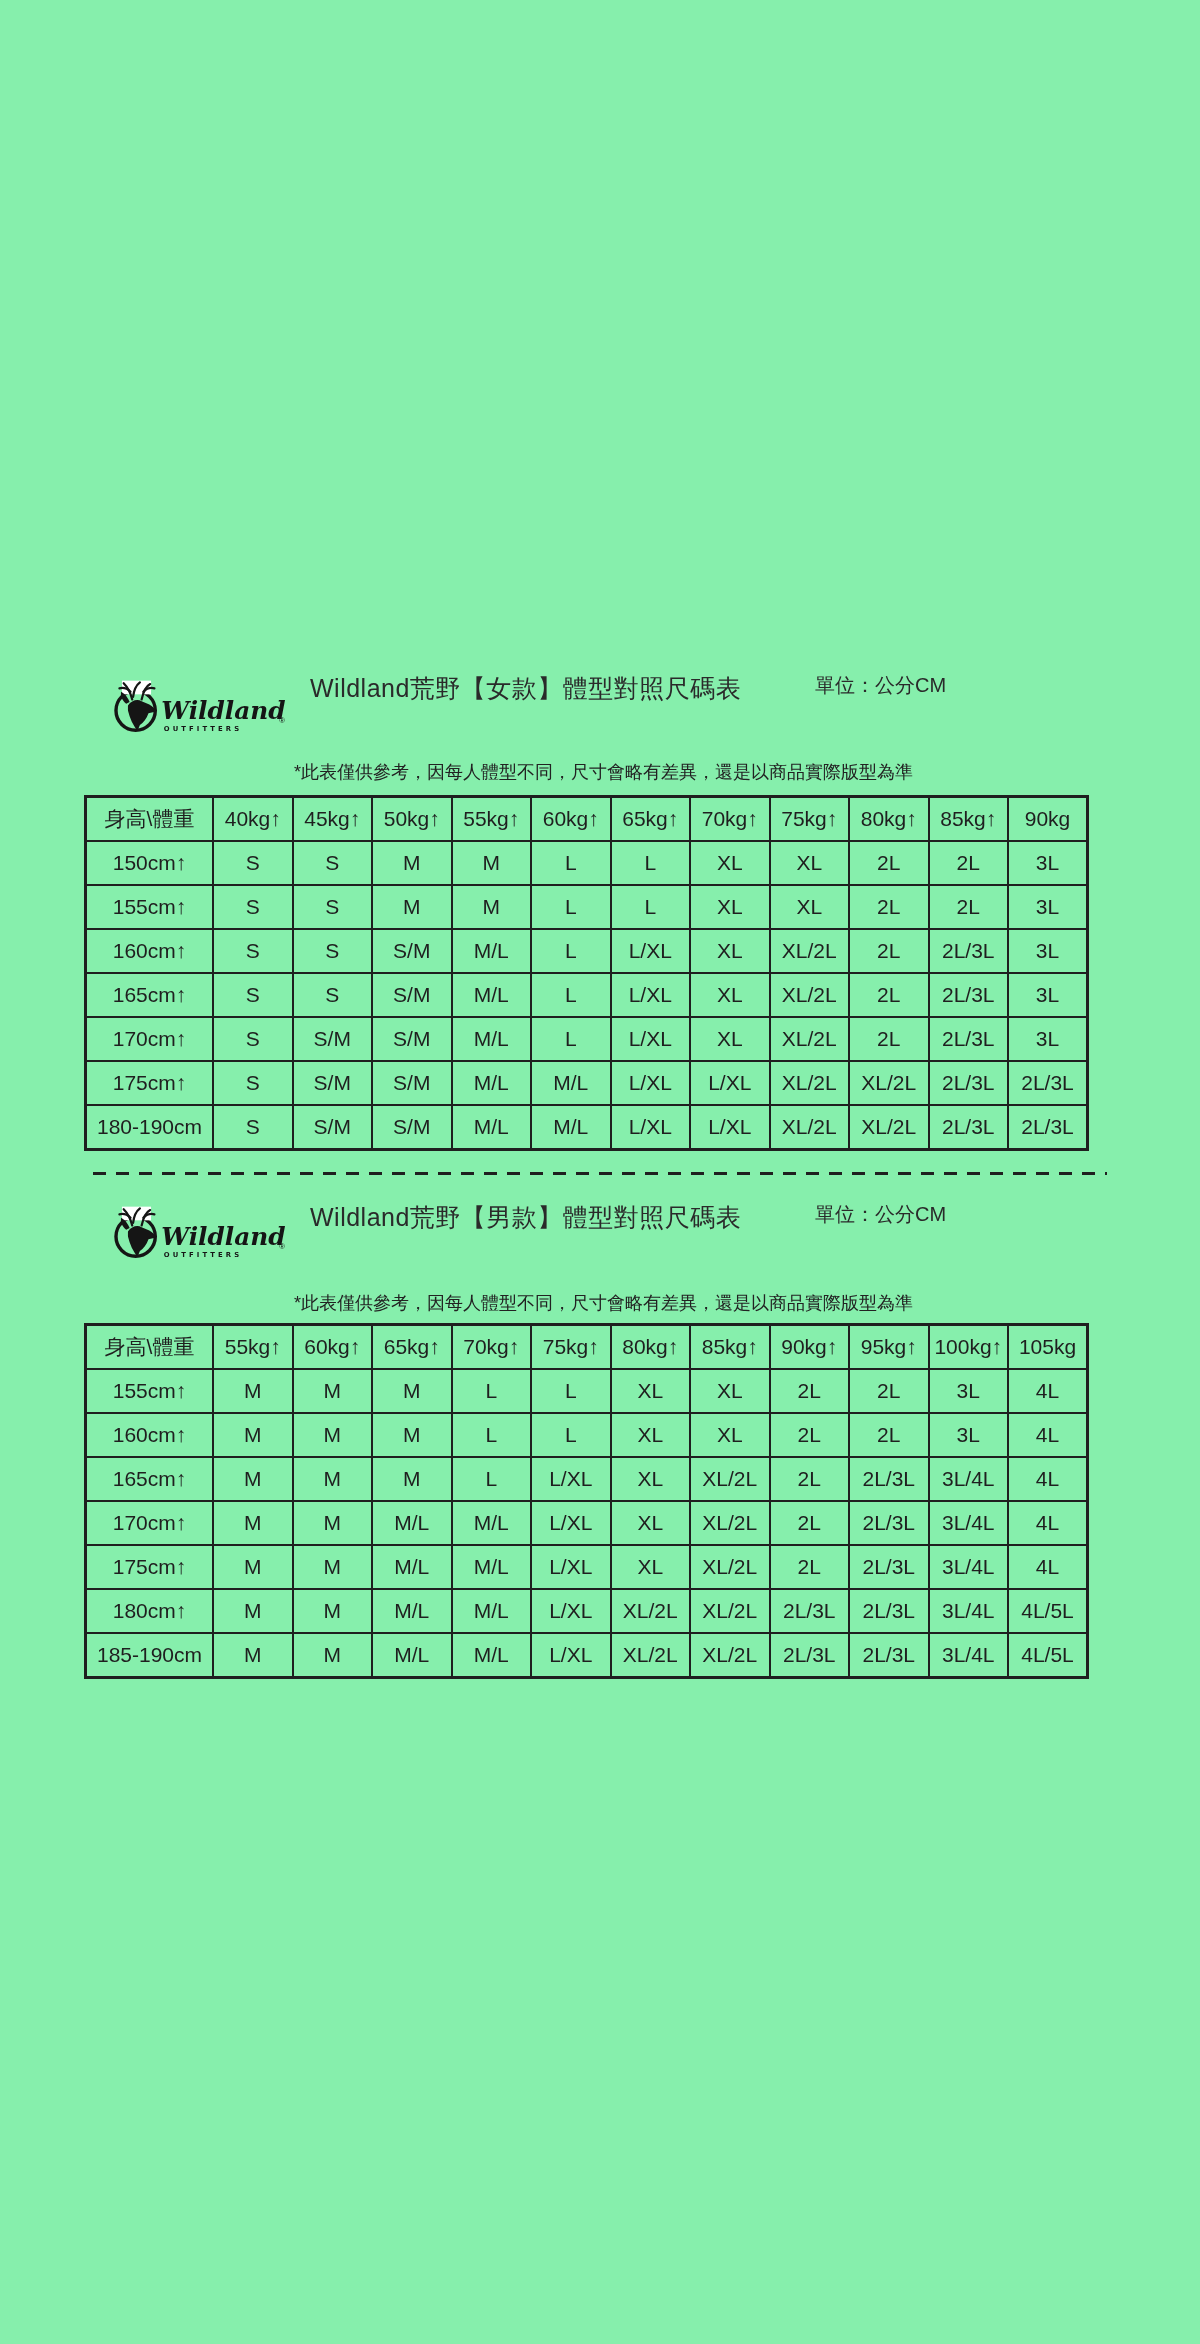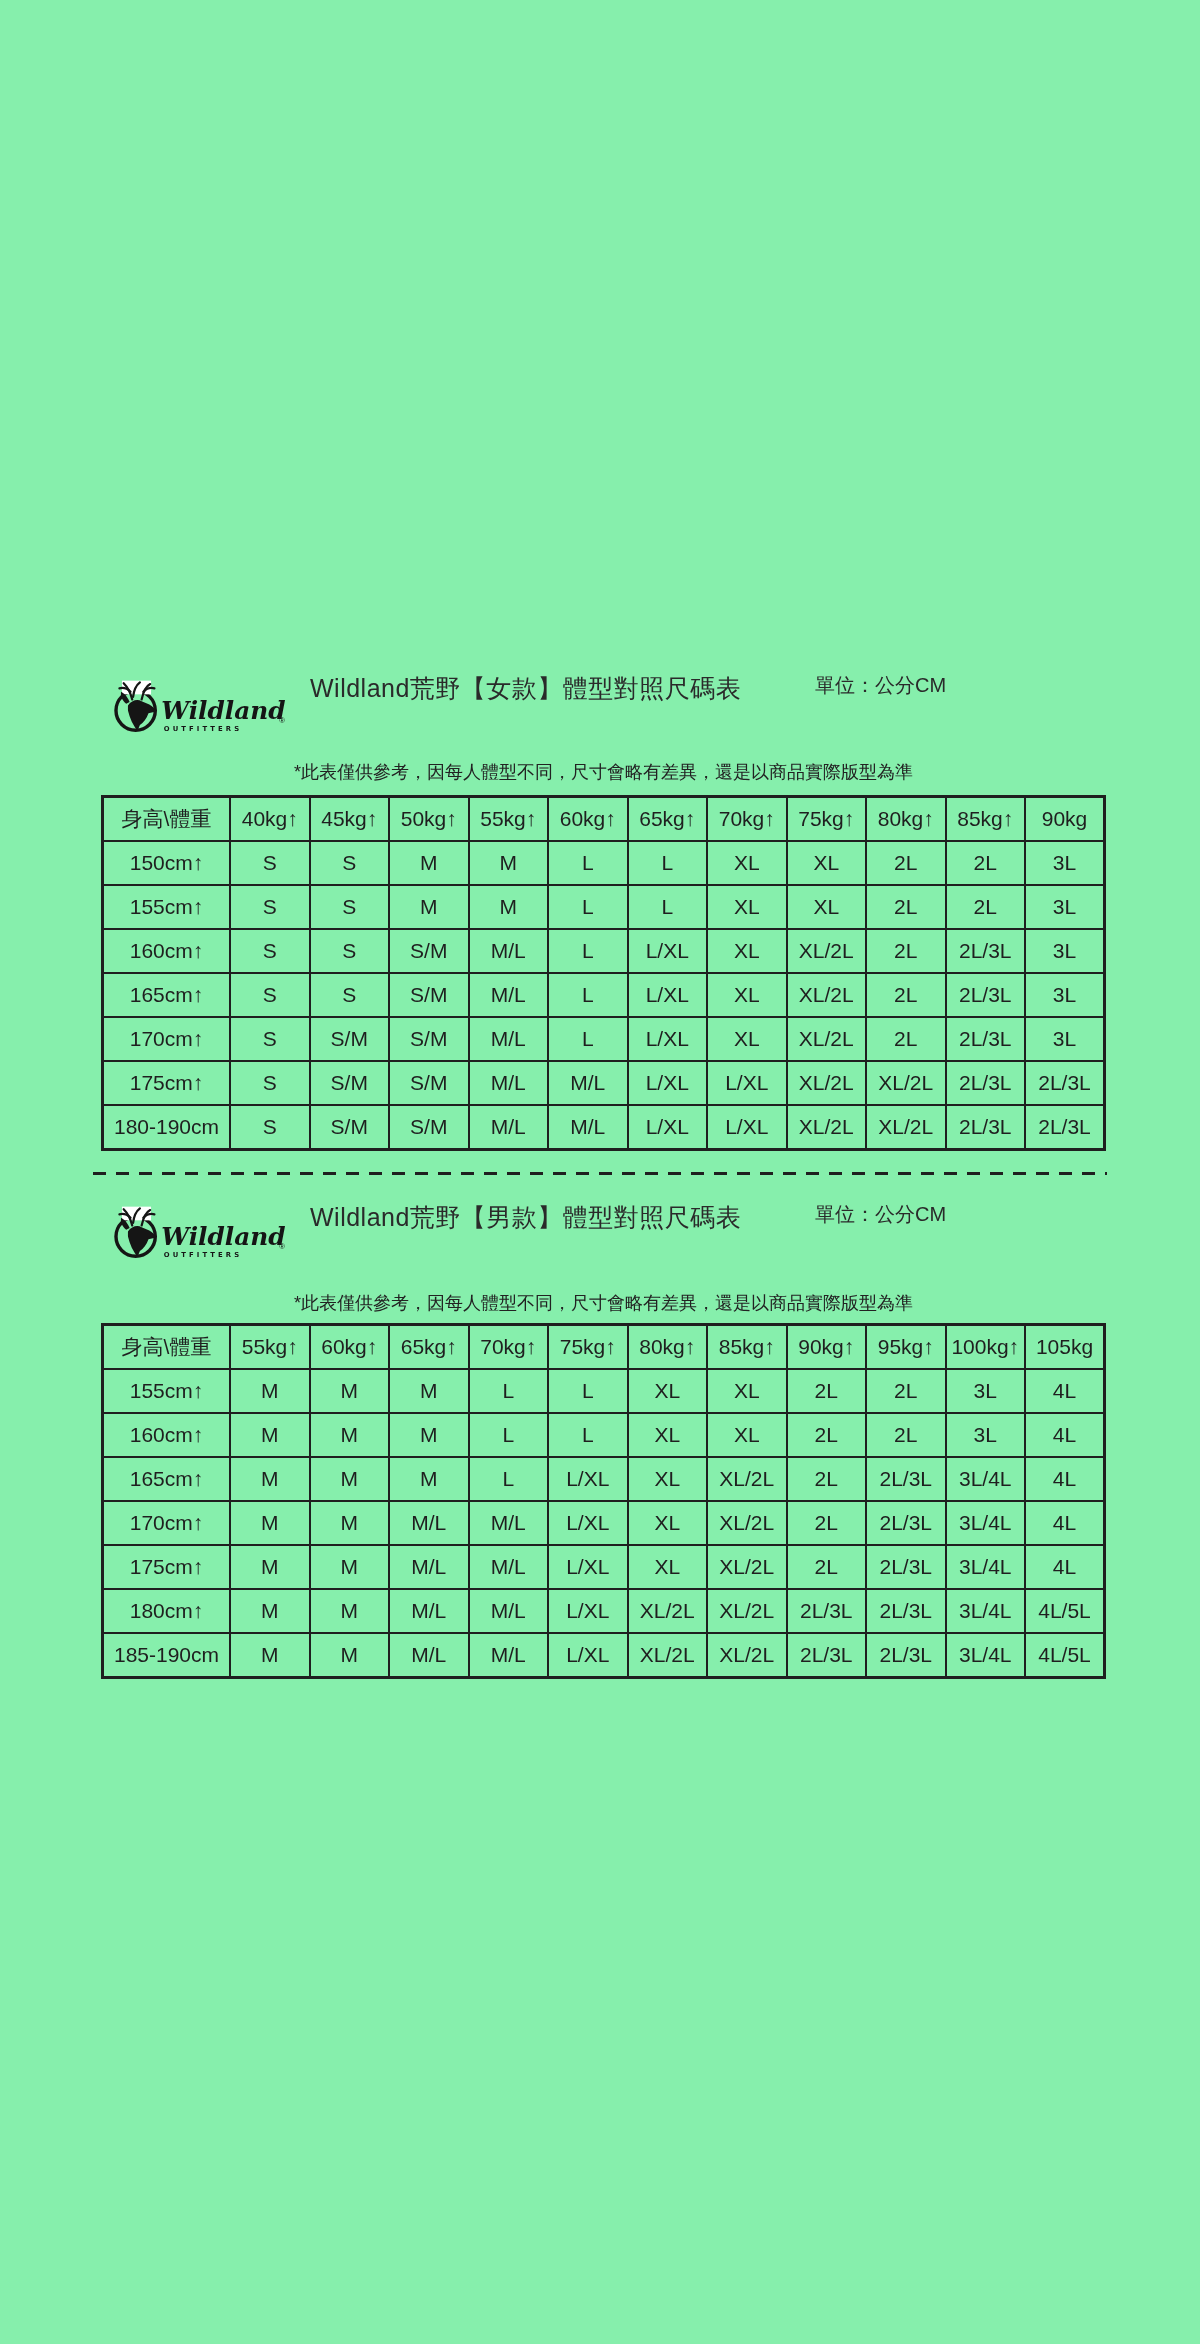--- a/index.html
+++ b/index.html
@@ -32,21 +32,21 @@
 
   .note {
     position:absolute; left:101px; width:1005px;
     margin:0; text-align:center;
     font-size:18px; font-weight:400; color:#222; white-space:nowrap;
   }
   .women .note { top:760px; }
   .men   .note { top:1291px; }
 
   .size-table {
-    position:absolute; left:101px;
+    position:absolute; left:84px;
     width:1005px; table-layout:fixed;
     border-collapse:collapse;
     border:3px solid #1f1f1f;
   }
   .women .size-table { top:795px; }
   .men   .size-table { top:1323px; }
 
   .size-table th, .size-table td {
     border:2px solid #1f1f1f;
     height:42px; padding:0;

